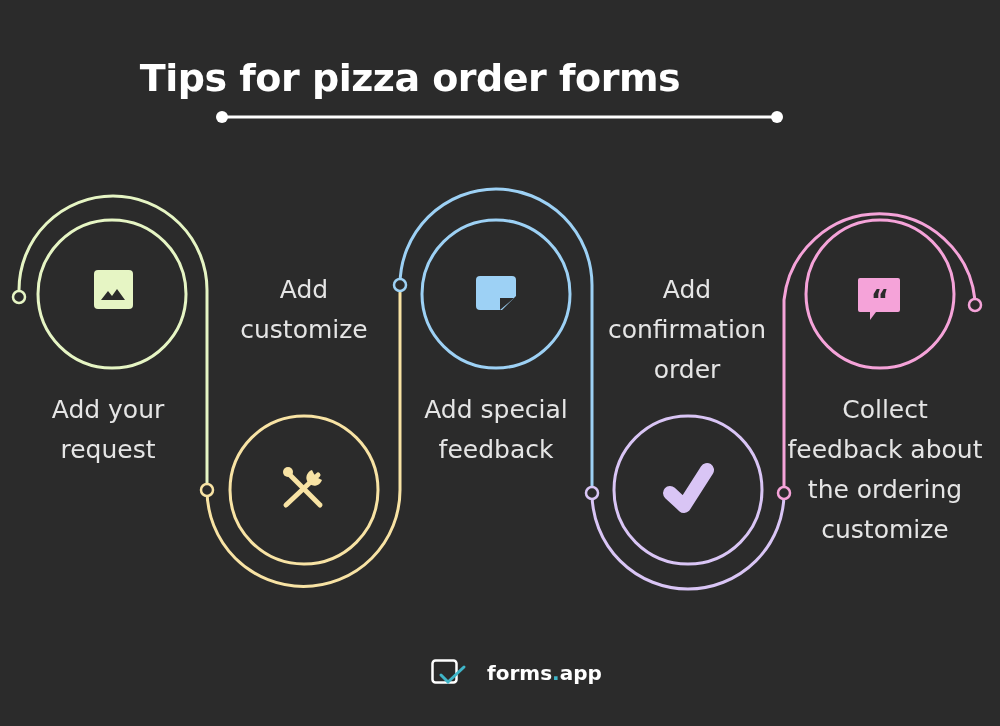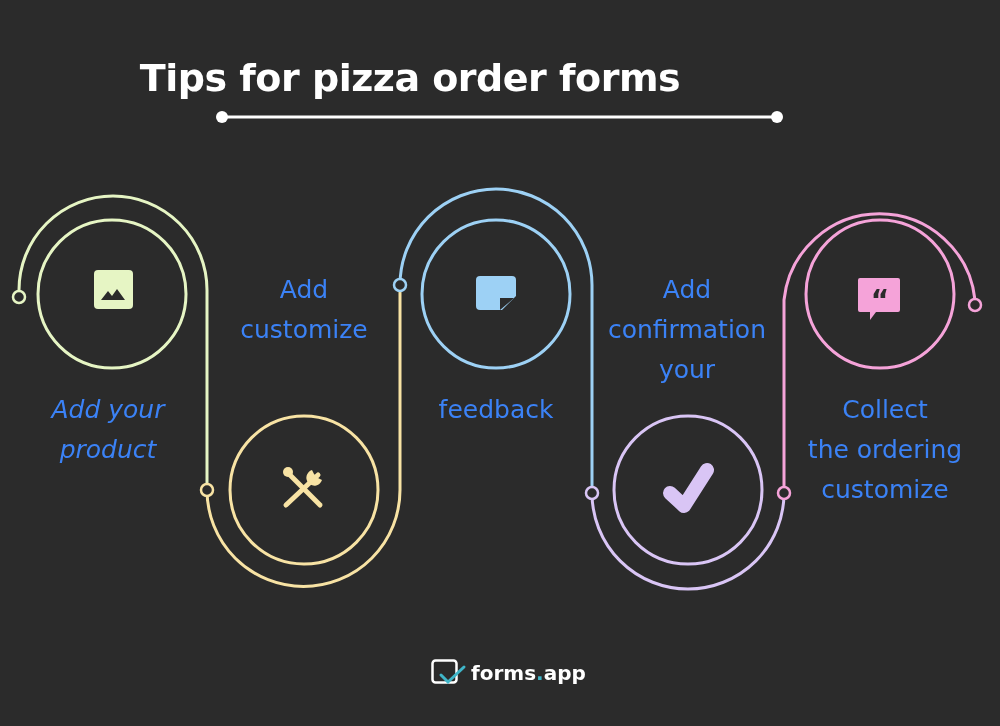--- a/index.html
+++ b/index.html
@@ -1,20 +1,20 @@
 <!DOCTYPE html>
 <html><head>
 <meta charset="utf-8">
 <style>
   html,body{margin:0;padding:0;}
   body{width:1000px;height:726px;background:#2b2b2b;position:relative;overflow:hidden;font-family:"DejaVu Sans","Liberation Sans",sans-serif;color:#fff;}
   .title{position:absolute;left:0;top:56px;width:820px;text-align:center;font-size:38px;font-weight:bold;letter-spacing:-0.5px;}
   svg.paths{position:absolute;left:0;top:0;}
-  .label{position:absolute;width:200px;text-align:center;font-size:25px;line-height:40px;color:#3b82f6;}
-  .logo{position:absolute;left:431px;top:659px;display:flex;align-items:center;gap:4px;}
+  .label{position:absolute;width:200px;text-align:center;font-size:25px;line-height:40px;color:#e5e5e5;}
+  .logo{position:absolute;left:431px;top:659px;display:flex;align-items:center;gap:20px;}
   .logo-text{font-size:20px;font-weight:bold;color:#fff;}
   .logo-text .dot{color:#3fb6c9;}
 </style>
 </head>
 <body>
 
 <div class="title">Tips for pizza order forms</div>
 
 <svg class="paths" width="1000" height="726">
 
@@ -59,38 +59,40 @@
   </g>
   <g>
     <path d="M670,493 L684,506 L707,470" fill="none" stroke="#d9c5f5" stroke-width="14" stroke-linecap="round" stroke-linejoin="round"></path>
   </g>
   <g>
     <path d="M860,278 h38 a2,2 0 0 1 2,2 v30 a2,2 0 0 1 -2,2 h-22 l-6,8 v-8 h-10 a2,2 0 0 1 -2,-2 v-30 a2,2 0 0 1 2,-2 z" fill="#f5a3d9"></path>
     <text x="880" y="310" text-anchor="middle" font-family="DejaVu Sans, sans-serif" font-size="28" font-weight="bold" fill="#2b2b2b">“</text>
   </g>
 </svg>
 
-<div class="label" style="left:8px;top:390px;font-style:italic;">
+<div class="label" style="left:8px;top:390px;">
   <div>Add your</div>
-    <div>product</div>
+    <div>request</div>
 </div>
 <div class="label" style="left:204px;top:270px;">
   <div>Add</div>
     <div>customize</div>
 </div>
 <div class="label" style="left:396px;top:390px;">
+  <div>Add special</div>
     <div>feedback</div>
 </div>
 <div class="label" style="left:587px;top:270px;">
   <div>Add</div>
     <div>confirmation</div>
-    <div>your</div>
+    <div>order</div>
 </div>
 <div class="label" style="left:772px;top:390px;width:226px;">
   <div>Collect</div>
+    <div>feedback about</div>
     <div>the ordering</div>
     <div>customize</div>
 </div>
 
 <div class="logo">
   <svg width="36" height="28">
     <rect x="1.5" y="1.5" width="24" height="22" rx="3" fill="none" stroke="#fff" stroke-width="2.5"></rect>
     <path d="M10,16 L17,23 L33,8" fill="none" stroke="#3fb6c9" stroke-width="3" stroke-linecap="round"></path>
   </svg>
   <span class="logo-text"><span>forms</span><span class="dot">.</span><span>app</span></span>

